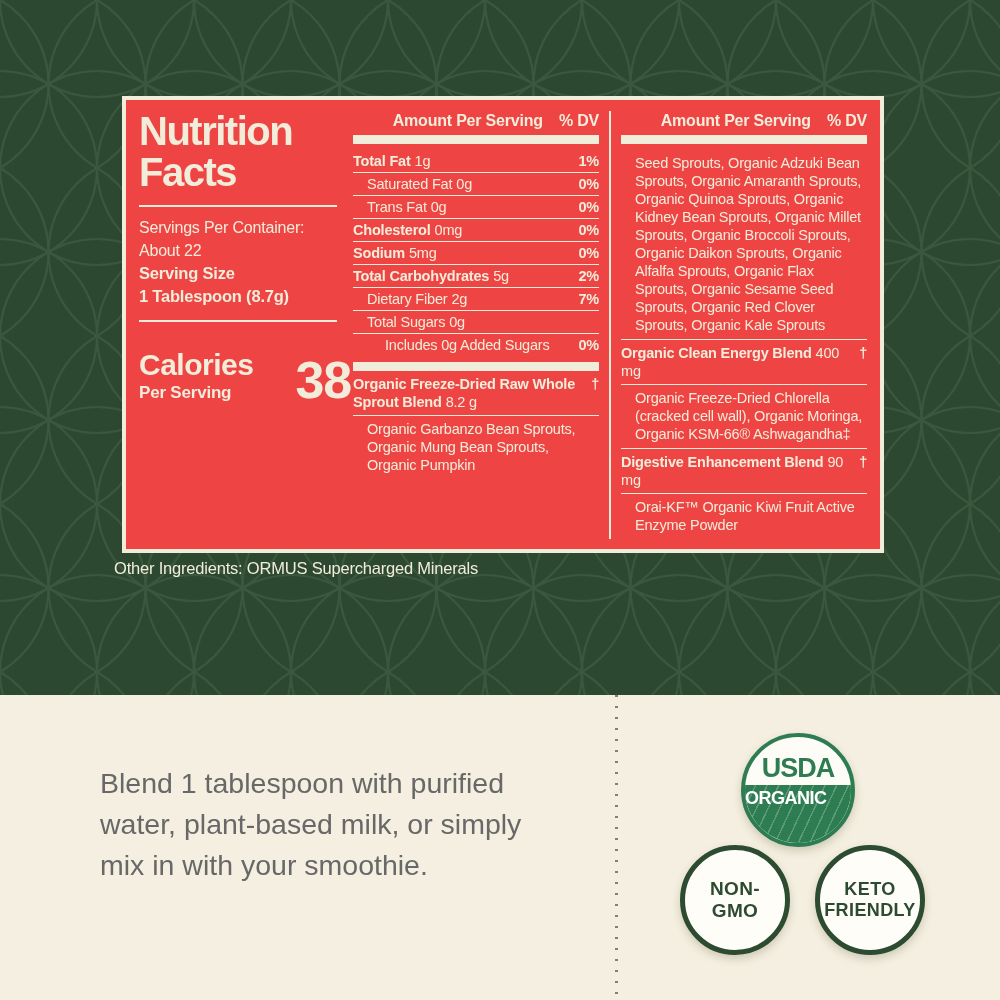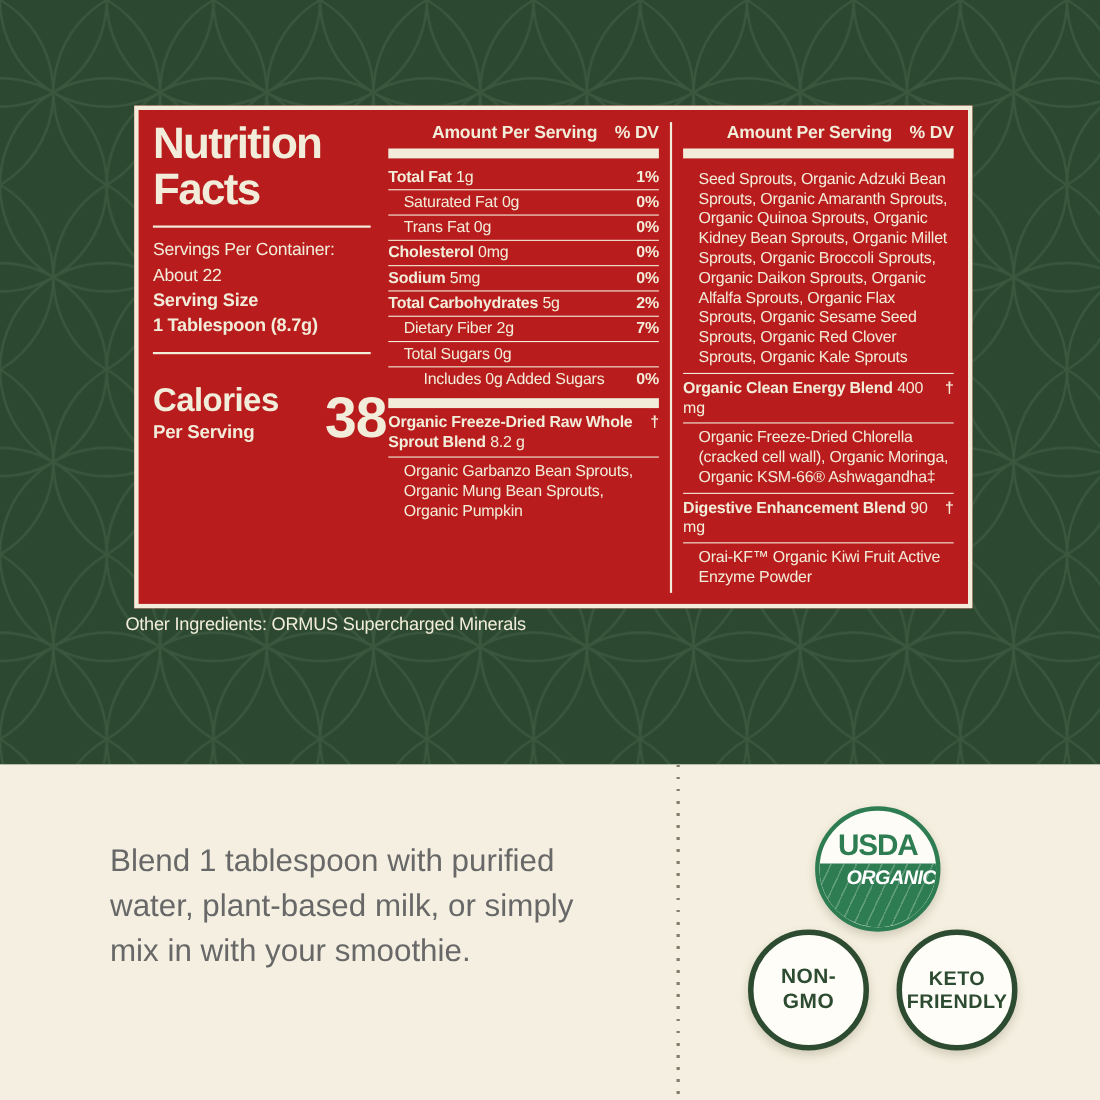--- a/index.html
+++ b/index.html
@@ -6,21 +6,21 @@
   .page{position:relative;width:1000px;height:1000px;overflow:hidden;
         font-family:"Liberation Sans",sans-serif;background:#f4efe0;}
 
   
   .green-area{position:absolute;left:0;top:0;width:1000px;height:695px;
               background:#2c4830;overflow:hidden;}
   .pattern-svg{position:absolute;left:0;top:0;}
 
   
   .panel{position:absolute;left:122px;top:96px;width:762px;height:457px;
-         box-sizing:border-box;border:4px solid #f2edda;background:#b91c1c;
+         box-sizing:border-box;border:4px solid #f2edda;background:#ef4444;
          color:#f2edda;padding:11px 13px;display:flex;overflow:hidden;
          letter-spacing:-0.2px;}
   .col-left{width:198px;flex:none;margin-right:16px;}
   .nf-title{font-size:40px;font-weight:bold;line-height:1.02;letter-spacing:-1.5px;}
   .hr-big{border:none;border-top:2.5px solid #f2edda;margin:12px 0 9px;}
   .serv-line{font-size:16px;line-height:1.45;}
   .serv-bold{font-size:16.5px;font-weight:bold;line-height:1.4;}
   .cal-row{display:flex;align-items:flex-start;margin-top:28px;gap:28px;}
   .cal-label{font-size:30px;font-weight:bold;line-height:1;letter-spacing:-0.5px;}
   .cal-sub{font-size:17px;font-weight:bold;margin-top:3px;}
@@ -72,21 +72,21 @@
             color:#2b5a42;margin:0 0 20px;letter-spacing:0;}
   .su-body{font-size:28.5px;color:#686868;line-height:1.43;max-width:452px;}
 
   .badge{position:absolute;box-sizing:border-box;border-radius:50%;
          box-shadow:0 4px 9px rgba(80,70,40,0.22);}
   .usda{left:123px;top:38px;width:114px;height:114px;border:4px solid #2e7d52;
         background:#fdfcf6;overflow:hidden;}
   .usda-top{margin-top:16px;text-align:center;font-weight:bold;font-size:27px;
             color:#2e7d52;letter-spacing:-1px;}
   .usda-bottom{position:absolute;left:0;bottom:0;width:100%;height:55%;
-               background:#2e7d52;text-align:right;font-style:italic;}
+               background:#2e7d52;text-align:left;}
   .usda-bottom::after{content:"";position:absolute;left:0;top:0;right:0;bottom:0;
       background:repeating-linear-gradient(115deg,
         rgba(255,255,255,0) 0 9px, rgba(255,255,255,0.22) 9px 10.5px);}
   .usda-bottom span{position:relative;z-index:1;color:#ffffff;font-weight:bold;
                     font-size:18px;line-height:1;display:inline-block;
                     margin-top:4px;letter-spacing:-0.5px;}
   .round{width:110px;height:110px;border:5px solid #2d4b31;background:#fefdf8;
          color:#2d4b31;display:flex;flex-direction:column;align-items:center;
          justify-content:center;font-weight:bold;font-size:19px;line-height:1.18;
          letter-spacing:0.4px;text-align:center;}

